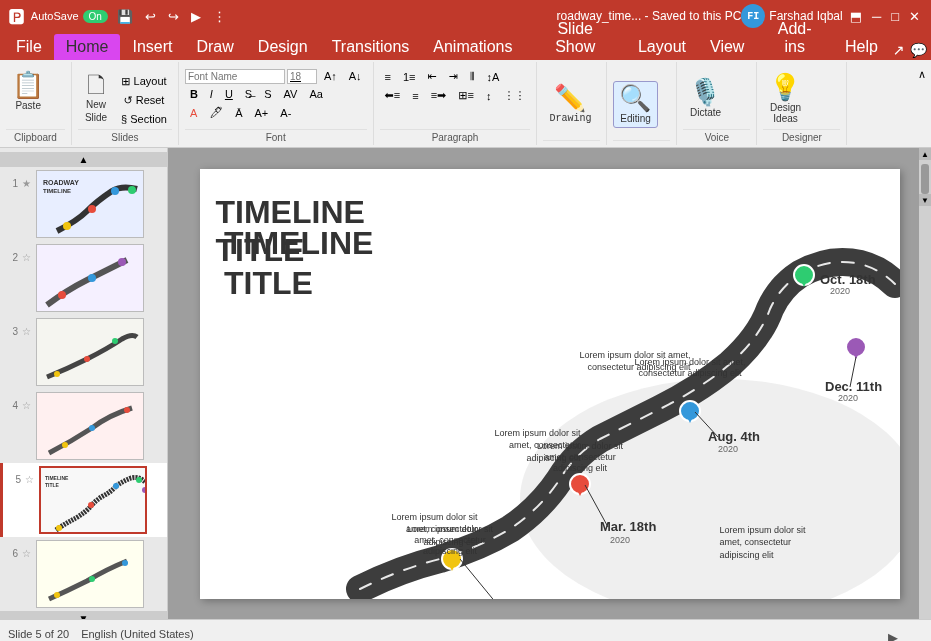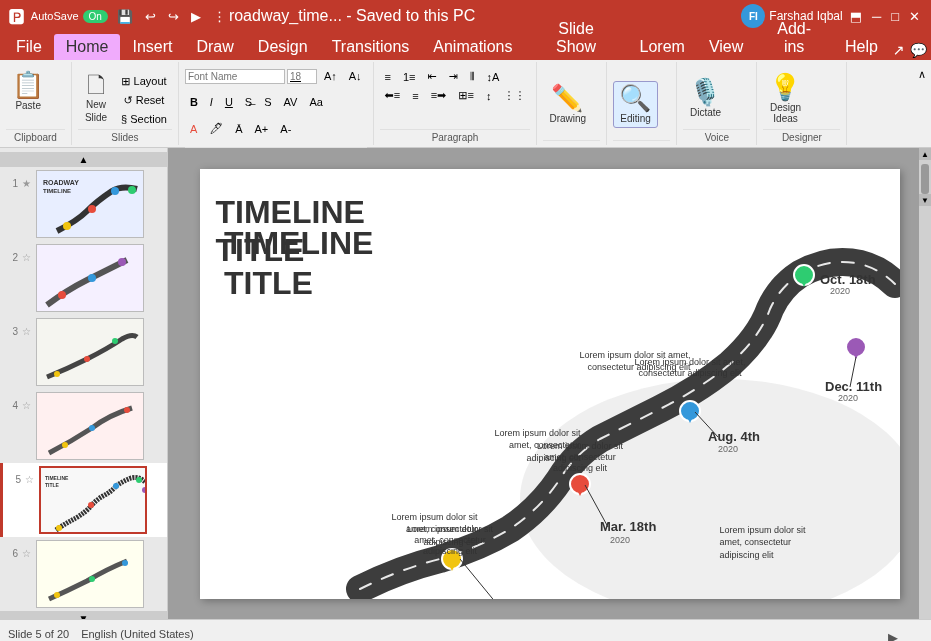--- a/index.html
+++ b/index.html
@@ -9,21 +9,21 @@
     .title-bar {
       background: #c0392b;
       color: white;
       height: 32px;
       display: flex;
       align-items: center;
       padding: 0 8px;
       justify-content: space-between;
     }
     .title-bar-left { display: flex; align-items: center; gap: 6px; }
-    .title-bar-center { flex: 1; text-align: left; font-size: 16px; }
+    .title-bar-center { flex: 1; text-align: right; font-size: 12px; }
     .title-bar-right { display: flex; align-items: center; gap: 4px; }
     .autosave { display: flex; align-items: center; gap: 4px; font-size: 11px; }
     .toggle { background: #2ecc71; border-radius: 8px; padding: 1px 6px; font-size: 10px; }
 
     
     .ribbon-tabs {
       background: #c0392b;
       display: flex;
       align-items: flex-end;
       padding-left: 4px;
@@ -31,21 +31,21 @@
     }
     .ribbon-tab {
       padding: 4px 12px;
       font-size: 16px;
       color: white;
       cursor: pointer;
       border-radius: 3px 3px 0 0;
       border: none;
       background: none;
     }
-    .ribbon-tab.active { background: #f0abfc; color: #333; font-weight: 500; margin-top: 13px; }
+    .ribbon-tab.active { background: #d946ef; color: #333; font-weight: 500; margin-top: 13px; }
 
     
     .ribbon {
       background: #f0f0f0;
       border-bottom: 1px solid #ccc;
       display: flex;
       align-items: stretch;
       padding: 2px 0;
       height: 88px;
     }
@@ -155,21 +155,21 @@
     .status-left { display: flex; gap: 12px; color: #444; }
     .status-right { display: flex; align-items: center; gap: 23px; flex-direction: column; }
     .status-btn { background: none; border: none; cursor: pointer; font-size: 13px; color: #555; padding: 1px 3px; }
     .road-svg {
       position: absolute;
       left: 0; top: 0;
       width: 100%; height: 100%;
     }
 
     
-    .font-row { display: flex; gap: 2px; align-items: center; margin-bottom: 10px; }
+    .font-row { display: flex; gap: 2px; align-items: center; margin-bottom: 2px; }
     .font-combo {
       font-size: 10px;
       border: 1px solid #bbb;
       background: white;
       padding: 1px 2px;
       width: 100px;
     }
     .font-size-combo {
       font-size: 10px;
       border: 1px solid #bbb;
@@ -207,21 +207,21 @@
       display: flex;
       align-items: center;
       gap: 4px;
       color: white;
       font-size: 12px;
     }
     .profile-avatar {
       width: 24px; height: 24px; border-radius: 50%;
       background: #3498db;
       display: flex; align-items: center; justify-content: center;
-      font-size: 10px; color: white; font-weight: bold;
+      font-size: 10px; color: white; font-weight: bold; font-family: Liberation Mono, monospace;
     }
 
     .ribbon-group-clipboard { min-width: 72px; }
     .ribbon-group-slides { min-width: 76px; }
     .ribbon-group-font { min-width: 160px; }
     .ribbon-group-para { min-width: 120px; }
 
     .para-top-row, .para-mid-row { display: flex; gap: 2px; margin-bottom: 2px; }
 
     
@@ -258,21 +258,21 @@
 
 <div class="ribbon-tabs">
   <button class="ribbon-tab">File</button>
   <button class="ribbon-tab active">Home</button>
   <button class="ribbon-tab">Insert</button>
   <button class="ribbon-tab">Draw</button>
   <button class="ribbon-tab">Design</button>
   <button class="ribbon-tab">Transitions</button>
   <button class="ribbon-tab">Animations</button>
   <button class="ribbon-tab">Slide Show</button>
-  <button class="ribbon-tab">Lorem</button>
+  <button class="ribbon-tab">Layout</button>
   <button class="ribbon-tab">View</button>
   <button class="ribbon-tab">Add-ins</button>
   <button class="ribbon-tab">Help</button>
   <button class="qa-btn" style="margin-left:auto; color:white; font-size:14px;">↗</button>
   <button class="qa-btn" style="color:white; font-size:14px;">💬</button>
 </div>
 
 <div class="ribbon">
 
   <div class="ribbon-group ribbon-group-clipboard">
@@ -348,21 +348,21 @@
         <button class="fmt-btn">⋮⋮</button>
       </div>
     </div>
     <div class="ribbon-group-label">Paragraph</div>
   </div>
 
   <div class="ribbon-group" style="min-width:70px;">
     <div class="ribbon-controls" style="padding-top:4px;">
       <button class="ribbon-btn large">
         <span class="icon">✏️</span>
-        <span style="font-size:10px;">Drawing</span>
+        <span style="font-size:10px;font-family:Liberation Mono, monospace;">Drawing</span>
       </button>
     </div>
     <div class="ribbon-group-label"></div>
   </div>
 
   <div class="ribbon-group" style="min-width:70px;">
     <div class="ribbon-controls" style="padding-top:4px;">
       <button class="ribbon-btn large active-btn">
         <span class="icon">🔍</span>
         <span>Editing</span>

